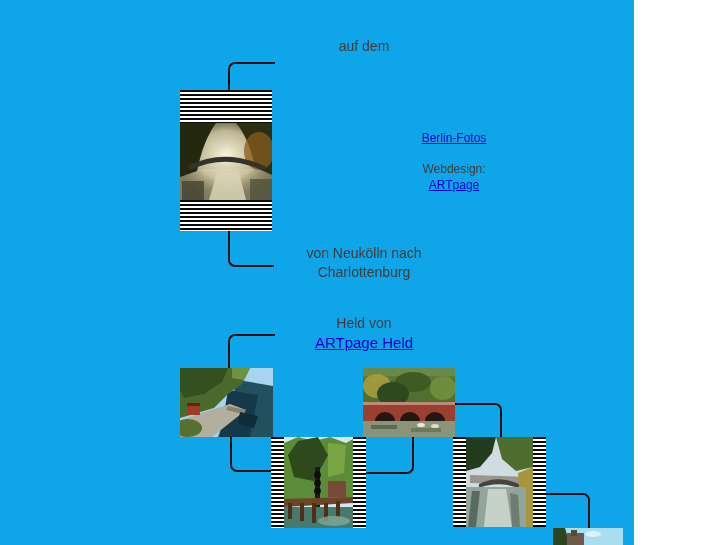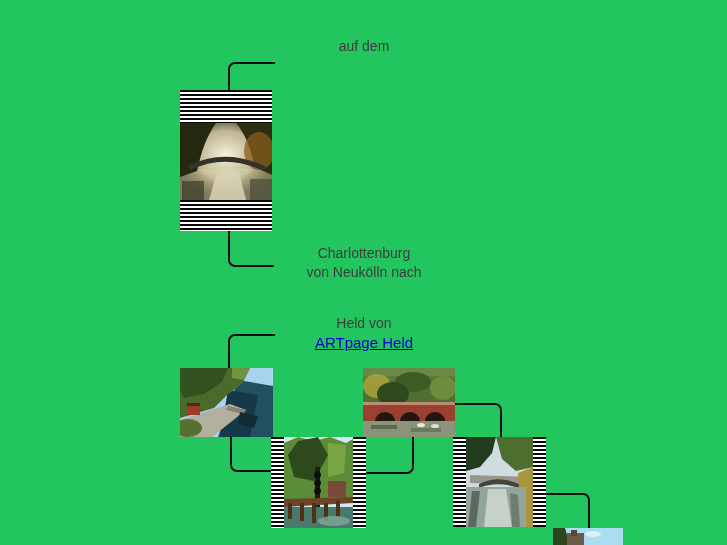--- a/index.html
+++ b/index.html
@@ -1,18 +1,18 @@
 <!DOCTYPE html>
 <html><head>
 <meta charset="utf-8">
 <style>
   html,body{margin:0;padding:0;background:#ffffff;}
   .canvas{
-    position:relative;width:727px;height:545px;background:#22c55e;
-    overflow:hidden;font-family:"Liberation Sans",sans-serif;
+    position:relative;width:626px;height:545px;background:#0ea5e9;
+    overflow:hidden;font-family:"Liberation Sans",sans-serif;padding-left:8px;
   }
   
   .txt{position:absolute;text-align:center;color:#3d3d3d;}
   .title{left:279px;top:36px;width:170px;font-size:14px;line-height:20px;}
   .route{left:279px;top:244px;width:170px;font-size:14px;line-height:19px;}
   .credit{left:279px;top:314px;width:170px;font-size:14px;line-height:19px;}
   .sidelinks{left:399px;top:131px;width:110px;font-size:12px;line-height:14px;}
   .sidelinks .gap{margin-top:17px;}
   .sidelinks .small-gap{margin-top:2px;}
   a.lnk{color:#0000cc;text-decoration:underline;cursor:pointer;}
@@ -64,24 +64,29 @@
       <rect x="2" y="58" width="22" height="19" fill="#3a3c28" opacity="0.7"></rect>
       <rect x="70" y="56" width="22" height="21" fill="#4a4c34" opacity="0.7"></rect>
     </svg>
     <div class="stripes" style="width:92px;height:31px;"></div>
   </div>
 
   <div class="txt title">
     <div>auf dem</div>
   </div>
 
+  <div class="txt sidelinks">
+    <div><a class="lnk" href="#">Berlin-Fotos</a></div>
+    <div class="gap">Webdesign:</div>
+    <div class="small-gap"><a class="lnk" href="#">ARTpage</a></div>
+  </div>
 
   <div class="txt route">
+    <div>von Neukölln nach</div>
     <div>Charlottenburg</div>
-    <div>von Neukölln nach</div>
   </div>
 
   <div class="txt credit">
     <div>Held von</div>
     <div><a class="lnk" href="#">ARTpage Held</a></div>
   </div>
 
   <svg class="photo abs" style="left:180px;top:368px;" width="93" height="69" viewBox="0 0 93 69">
     <rect width="93" height="69" fill="#a8d4f0"></rect>
     <path d="M58,12 L93,18 L93,69 L38,69 Z" fill="#21505e"></path>

